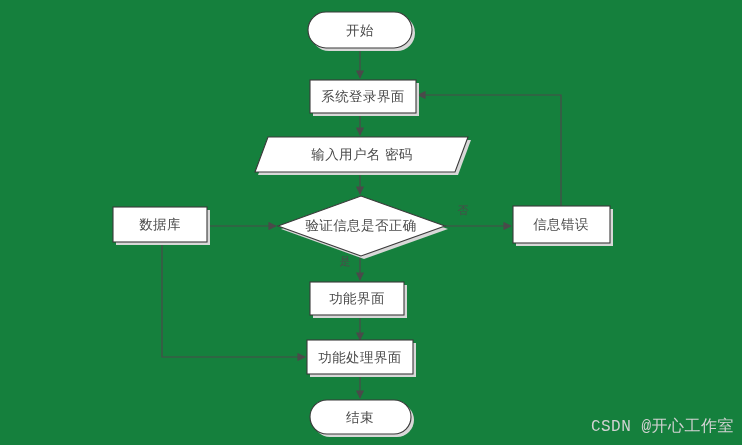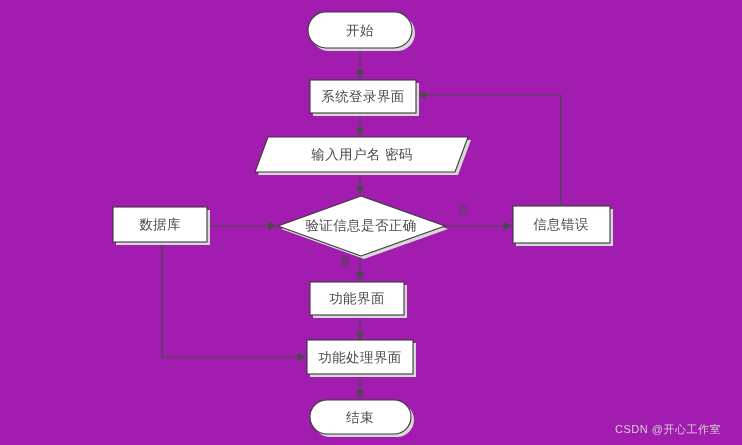--- a/index.html
+++ b/index.html
@@ -7,21 +7,21 @@
     padding: 0;
     background: #ffffff;
   }
   body {
     font-family: "Liberation Sans", "DejaVu Sans", sans-serif;
   }
   #canvas {
     position: relative;
     width: 742px;
     height: 445px;
-    background: #a21caf;
+    background: #15803d;
     overflow: hidden;
   }
   #flow-svg {
     position: absolute;
     left: 0;
     top: 0;
     width: 742px;
     height: 445px;
   }
   .node-shape {
@@ -48,24 +48,24 @@
   }
   .edge-label {
     font-family: "Liberation Sans", "DejaVu Sans", sans-serif;
     font-size: 11px;
     fill: #4a4a4a;
     text-anchor: middle;
     dominant-baseline: middle;
   }
   .watermark {
     position: absolute;
-    right: 21px;
+    right: 8px;
     bottom: 8px;
-    font-family: Liberation Sans, sans-serif;
-    font-size: 11px;
+    font-family: Liberation Mono, monospace;
+    font-size: 16px;
     color: #d2d2d2;
     letter-spacing: 0.5px;
     user-select: none;
     white-space: nowrap;
   }
 </style>
 </head>
 <body>
 
 <div id="canvas">

